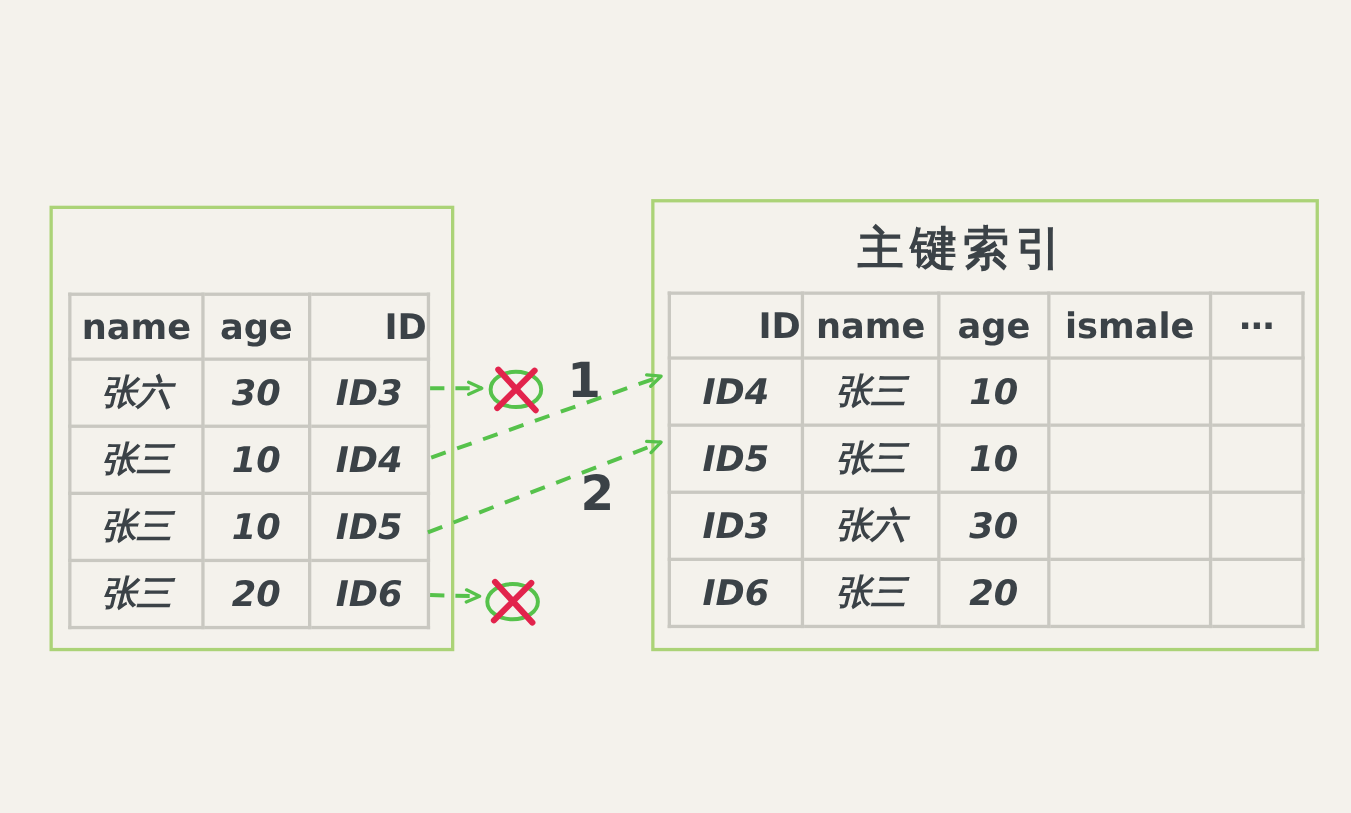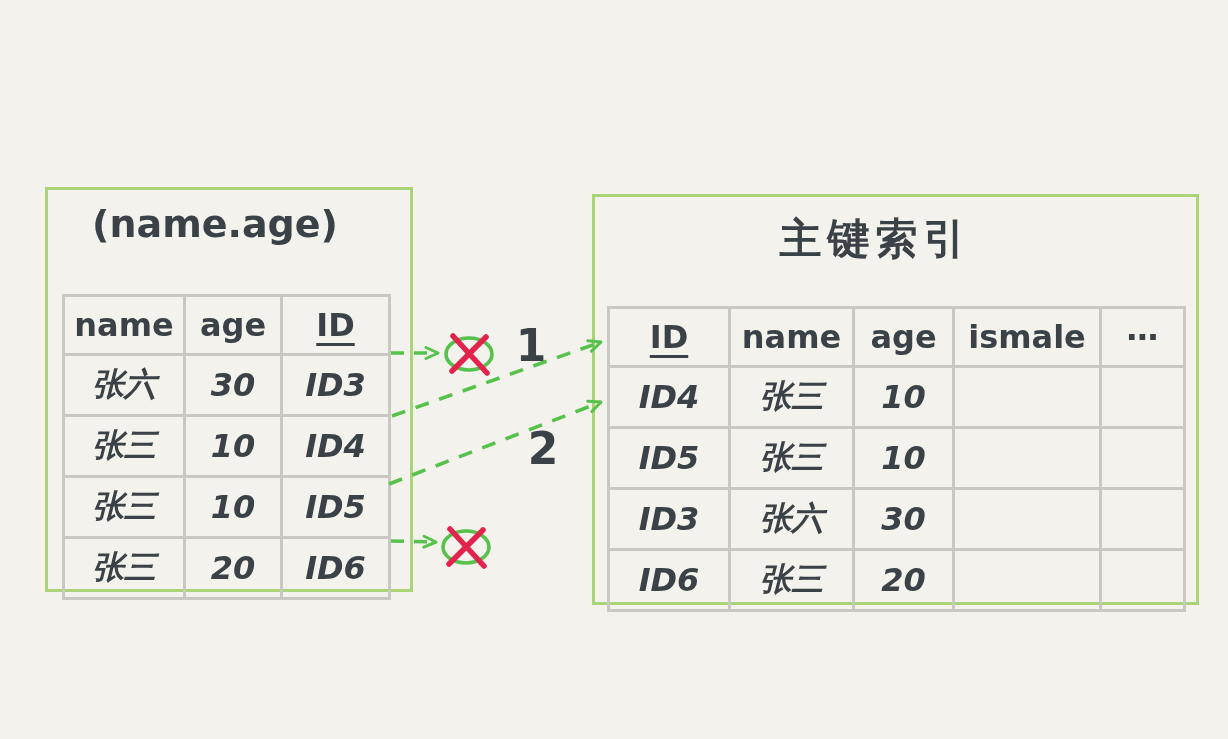--- a/index.html
+++ b/index.html
@@ -10,59 +10,57 @@
     overflow:hidden;position:relative;
   }
   .canvas{position:absolute;inset:0;width:1228px;height:739px;}
   .panel{
     position:absolute;
     border:3px solid #abd377;
     background:transparent;
     box-sizing:border-box;
   }
   .panel-left{left:45px;top:187px;width:368px;height:405px;}
-  .panel-right{left:592px;top:194px;width:607px;height:411px;}
+  .panel-right{left:592px;top:181px;width:607px;height:411px;}
   .panel-title{
     position:absolute;top:12px;left:0;width:100%;
     text-align:center;
     color:#3b4247;font-weight:700;
     white-space:nowrap;
   }
   .panel-left .panel-title{font-size:38px;transform:translateX(-14px);}
   .panel-right .panel-title{font-size:42px;letter-spacing:6px;transform:translateX(-20px);top:14px;}
   table{
     position:absolute;
     border-collapse:collapse;
     table-layout:fixed;
     background:transparent;
-    margin-top:28px;
   }
   .tbl-left{left:14px;top:76px;width:326px;}
   .tbl-right{left:12px;top:81px;width:576px;}
   th,td{
     border:3px solid #c9c8c1;
     text-align:center;vertical-align:middle;
     color:#3b4247;
     font-size:32px;font-weight:700;
     padding:0;
     overflow:hidden;white-space:nowrap;
   }
   th{height:56px;}
   td{height:58px;font-style:italic;}
-  .u{text-decoration:underline;text-underline-offset:7px;text-decoration-thickness:3px;}
+  .u{text-underline-offset:7px;text-decoration-thickness:3px;text-align:right;}
   .overlay{position:absolute;left:0;top:0;width:1228px;height:739px;pointer-events:none;}
   .num-label{font-size:44px;font-weight:700;fill:#3b4247;}
 </style>
 </head>
 <body>
 
 <div class="canvas">
 
   <div class="panel panel-left">
-    <div class="panel-title">(name.age)</div>
     <table class="tbl-left">
       <colgroup>
           <col style="width:121px">
           <col style="width:97px">
           <col style="width:108px">
         </colgroup>
       <thead>
         <tr>
           <th>name</th>
           <th>age</th>

